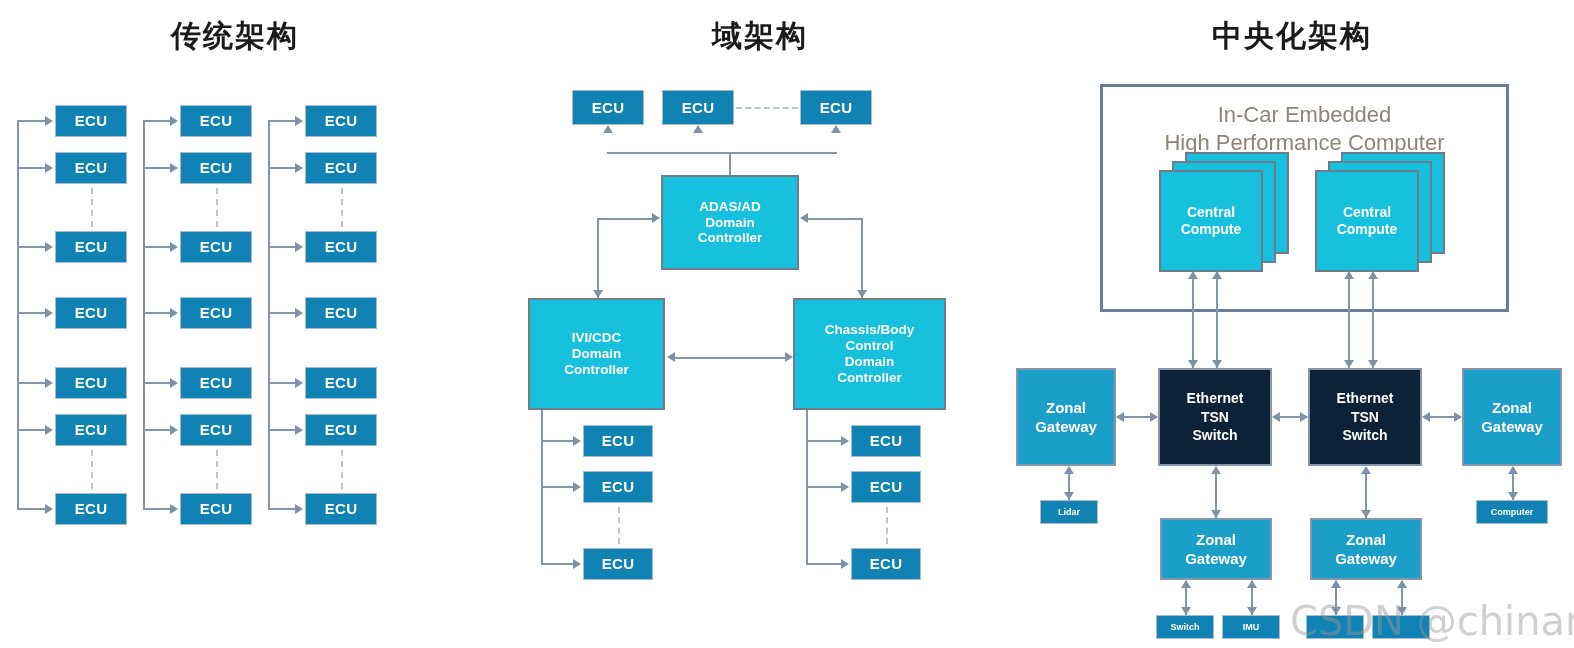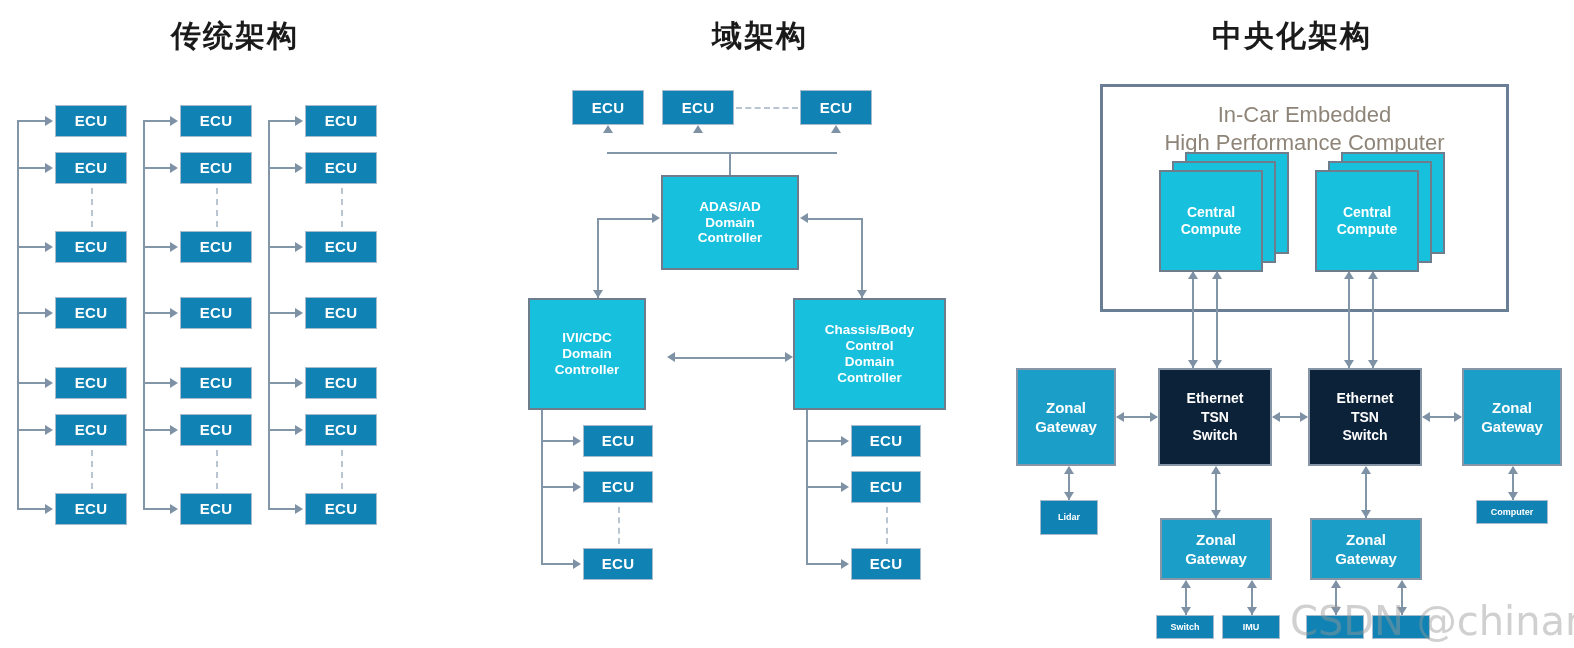--- a/index.html
+++ b/index.html
@@ -228,21 +228,21 @@
       <div>ADAS/AD<br>Domain<br>Controller</div>
     </div>
     <div class="ln lnv" style="left:729px;top:152px;height:23px;"></div>
     <div class="ln lnh" style="left:607px;top:152px;width:230px;"></div>
     <div class="ln lnv" style="left:607px;top:152px;height:-19px;"></div>
     <div class="arr arr-u" style="left:602.8px;top:125px;"></div>
     <div class="ln lnv" style="left:697px;top:152px;height:-19px;"></div>
     <div class="arr arr-u" style="left:692.8px;top:125px;"></div>
     <div class="ln lnv" style="left:835px;top:152px;height:-19px;"></div>
     <div class="arr arr-u" style="left:830.8px;top:125px;"></div>
-    <div class="node domain" style="left:528px;top:298px;width:118px;height:112px;">
+    <div class="node domain" style="left:528px;top:298px;width:137px;height:112px;">
       <div>IVI/CDC<br>Domain<br>Controller</div>
     </div>
     <div class="node domain" style="left:793px;top:298px;width:153px;height:112px;">
       <div>Chassis/Body<br>Control<br>Domain<br>Controller</div>
     </div>
     <div class="ln lnv" style="left:597px;top:218px;height:80px;"></div>
     <div class="ln lnh" style="left:597px;top:218px;width:56px;"></div>
     <div class="arr arr-r" style="left:652px;top:213px;"></div>
     <div class="arr arr-d" style="left:592.8px;top:290px;"></div>
     <div class="ln lnv" style="left:861px;top:218px;height:80px;"></div>
@@ -346,21 +346,21 @@
     </div>
     <div class="ln lnv" style="left:1215px;top:467px;height:51px;"></div>
     <div class="arr arr-u" style="left:1210.8px;top:466px;"></div>
     <div class="arr arr-d" style="left:1210.8px;top:510px;"></div>
     <div class="ln lnv" style="left:1365px;top:467px;height:51px;"></div>
     <div class="arr arr-u" style="left:1360.8px;top:466px;"></div>
     <div class="arr arr-d" style="left:1360.8px;top:510px;"></div>
     <div class="ln lnv" style="left:1068px;top:467px;height:33px;"></div>
     <div class="arr arr-u" style="left:1063.8px;top:466px;"></div>
     <div class="arr arr-d" style="left:1063.8px;top:492px;"></div>
-    <div class="node sensor" style="left:1040px;top:500px;width:58px;height:35px;">
+    <div class="node sensor" style="left:1040px;top:500px;width:58px;height:24px;">
       <div>Lidar</div>
     </div>
     <div class="ln lnv" style="left:1512px;top:467px;height:33px;"></div>
     <div class="arr arr-u" style="left:1507.8px;top:466px;"></div>
     <div class="arr arr-d" style="left:1507.8px;top:492px;"></div>
     <div class="node sensor" style="left:1476px;top:500px;width:72px;height:24px;">
       <div>Computer</div>
     </div>
     <div class="ln lnv" style="left:1185px;top:581px;height:34px;"></div>
     <div class="arr arr-u" style="left:1180.8px;top:580px;"></div>

